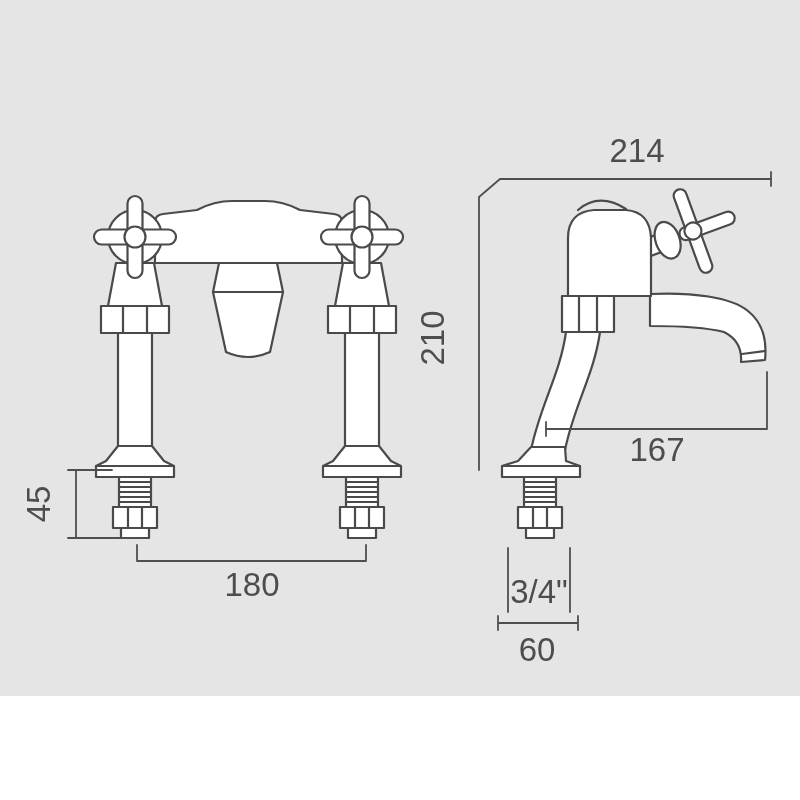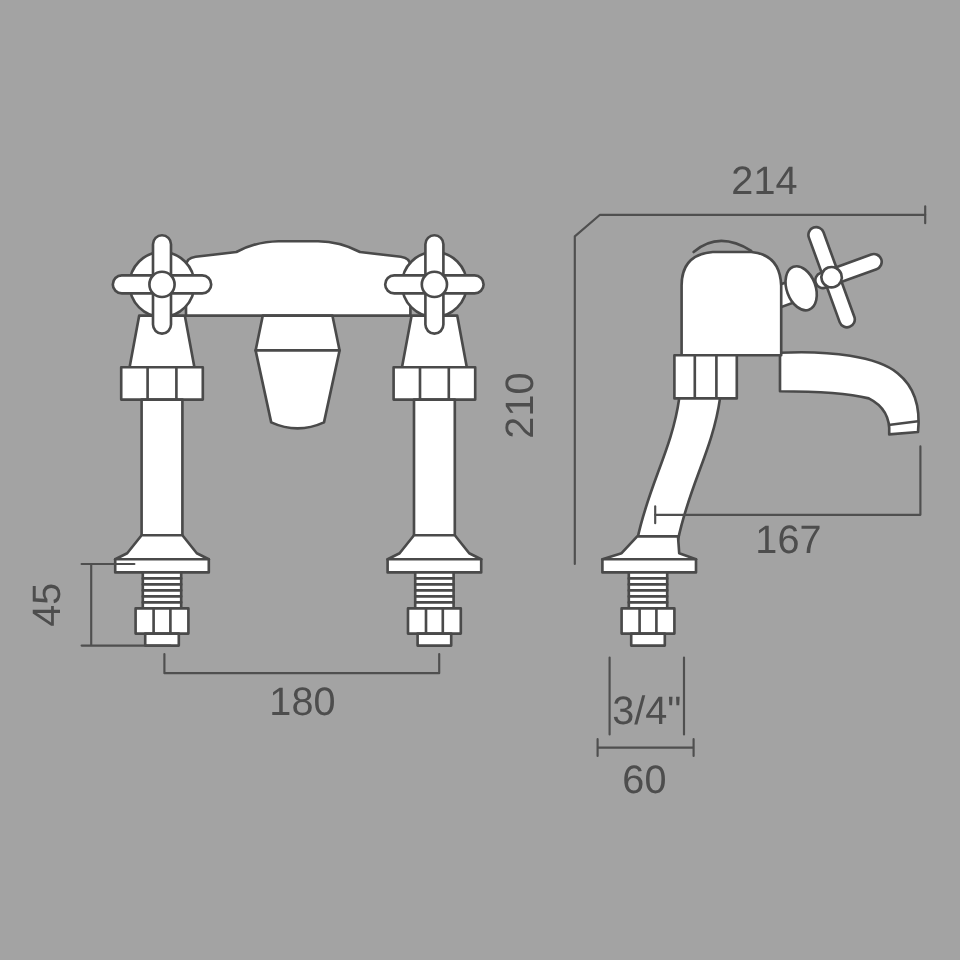--- a/index.html
+++ b/index.html
@@ -6,22 +6,22 @@
     margin: 0;
     padding: 0;
     background: #ffffff;
     width: 800px;
     height: 800px;
     font-family: "Liberation Sans", sans-serif;
   }
   .stage {
     position: relative;
     width: 800px;
-    height: 800px;
-    background: #a3a3a3;
+    height: 696px;
+    background: #e5e5e5;
     overflow: hidden;
   }
   svg { display: block; }
   .art {
     stroke: #4a4a4a;
     stroke-width: 2.2;
     fill: none;
     stroke-linecap: round;
     stroke-linejoin: round;
   }

